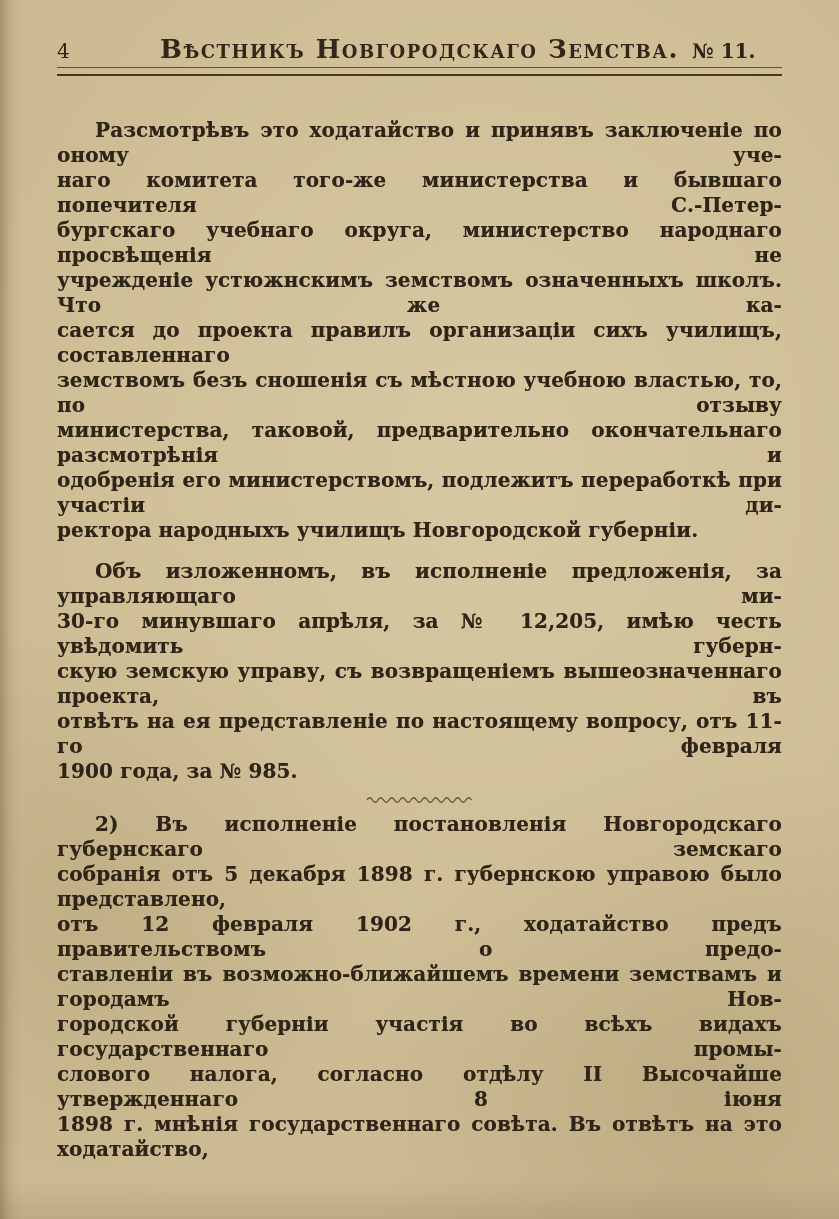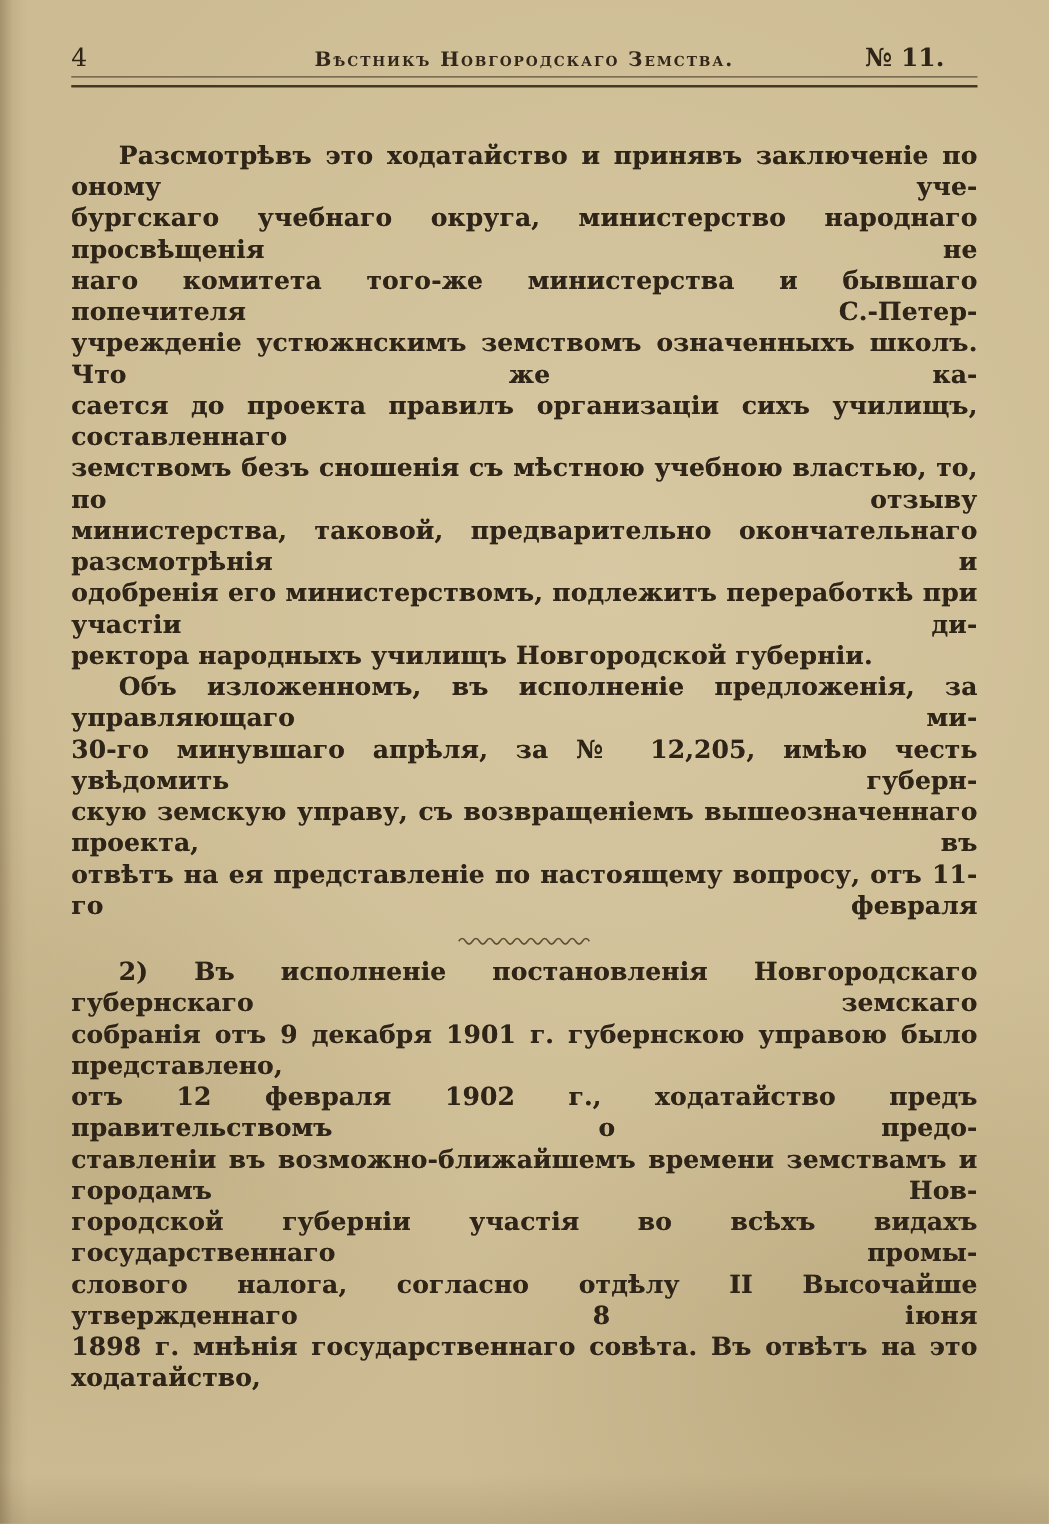--- a/index.html
+++ b/index.html
@@ -25,21 +25,21 @@
   
   .runhead {
     display: flex; align-items: baseline;
     font-size: 20px;
   }
   .pageno { width: 90px; font-size: 20px; }
   .journal {
     flex: 1; text-align: center;
     font-variant: small-caps;
     letter-spacing: 1.5px;
-    font-size: 16px;
+    font-size: 26px;
     font-weight: bold;
     color: #32271a;
   }
   .issueno { width: 90px; font-size: 20px; font-weight: bold; }
   .headrule {
     margin-top: 3px;
     height: 6px;
     border-top: 1px solid rgba(58,45,28,.75);
     border-bottom: 2.5px solid rgba(50,38,22,.88);
   }
@@ -47,21 +47,21 @@
   .bodytext { margin-top: 22px; }
   .para { font-size: 20px; line-height: 25px; letter-spacing: .1px; font-weight: bold; }
   .tline {
     text-align: justify;
     text-align-last: justify;
     white-space: normal;
     text-shadow: 0 0 .5px rgba(46,36,24,.55);
   }
   .tline.lastline { text-align-last: left; }
   .tline.indent { text-indent: 38px; }
-  .para + .para { margin-top: 0px; }
+  .para + .para { margin-top: 16px; }
   
   .divider {
     text-align: center;
     margin: 9px 0 10px 0;
     line-height: 0;
   }
   .divider svg { opacity: .85; }
   .sp1 { margin-top: 11px; margin-bottom: 8px; }
   .gap-after-rule { height: 20px; }
 </style>
@@ -75,48 +75,49 @@
     <div class="journal">Вѣстникъ Новгородскаго Земства.</div>
     <div class="issueno">№ 11.</div>
   </div>
   <div class="headrule"></div>
   <div class="gap-after-rule"></div>
 
   <div class="bodytext">
 
     <div class="para">
         <div class="tline indent">Разсмотрѣвъ это ходатайство и принявъ заключеніе по оному уче-</div>
+        <div class="tline">наго комитета того-же министерства и бывшаго попечителя С.-Петер-</div>
         <div class="tline">бургскаго учебнаго округа, министерство народнаго просвѣщенія не</div>
-        <div class="tline">наго комитета того-же министерства и бывшаго попечителя С.-Петер-</div>
         <div class="tline">учрежденіе устюжнскимъ земствомъ означенныхъ школъ. Что же ка-</div>
         <div class="tline">сается до проекта правилъ организаціи сихъ училищъ, составленнаго</div>
         <div class="tline">земствомъ безъ сношенія съ мѣстною учебною властью, то, по отзыву</div>
         <div class="tline">министерства, таковой, предварительно окончательнаго разсмотрѣнія и</div>
         <div class="tline">одобренія его министерствомъ, подлежитъ переработкѣ при участіи ди-</div>
         <div class="tline lastline">ректора народныхъ училищъ Новгородской губерніи.</div>
       </div>
 
     <div class="para">
         <div class="tline indent">Объ изложенномъ, въ исполненіе предложенія, за управляющаго ми-</div>
         <div class="tline">30-го минувшаго апрѣля, за № 12,205, имѣю честь увѣдомить губерн-</div>
         <div class="tline">скую земскую управу, съ возвращеніемъ вышеозначеннаго проекта, въ</div>
         <div class="tline">отвѣтъ на ея представленіе по настоящему вопросу, отъ 11-го февраля</div>
+        <div class="tline lastline">1900 года, за № 985.</div>
       </div>
 
     <div class="divider sp1">
       <span>
         <svg width="110" height="9" viewBox="0 0 110 9" xmlns="http://www.w3.org/2000/svg">
           <path d="M2 5 q2.75 -4.5 5.5 0 t5.5 0 t5.5 0 t5.5 0 t5.5 0 t5.5 0 t5.5 0 t5.5 0 t5.5 0 t5.5 0 t5.5 0 t5.5 0 t5.5 0 t5.5 0 t5.5 0 t5.5 0 t5.5 0 t5.5 0 t5.5 0" stroke="#4d3c26" fill="none" stroke-width="1.3"></path>
         </svg>
       </span>
     </div>
 
     <div class="para">
         <div class="tline indent">2) Въ исполненіе постановленія Новгородскаго губернскаго земскаго</div>
-        <div class="tline">собранія отъ 9 декабря 1901 г. губернскою управою было представлено,</div>
+        <div class="tline">собранія отъ 5 декабря 1898 г. губернскою управою было представлено,</div>
         <div class="tline">отъ 12 февраля 1902 г., ходатайство предъ правительствомъ о предо-</div>
         <div class="tline">ставленіи въ возможно-ближайшемъ времени земствамъ и городамъ Нов-</div>
         <div class="tline">городской губерніи участія во всѣхъ видахъ государственнаго промы-</div>
         <div class="tline">слового налога, согласно отдѣлу II Высочайше утвержденнаго 8 іюня</div>
         <div class="tline">1898 г. мнѣнія государственнаго совѣта. Въ отвѣтъ на это ходатайство,</div>
       </div>
 
   </div>
 </div>
 

